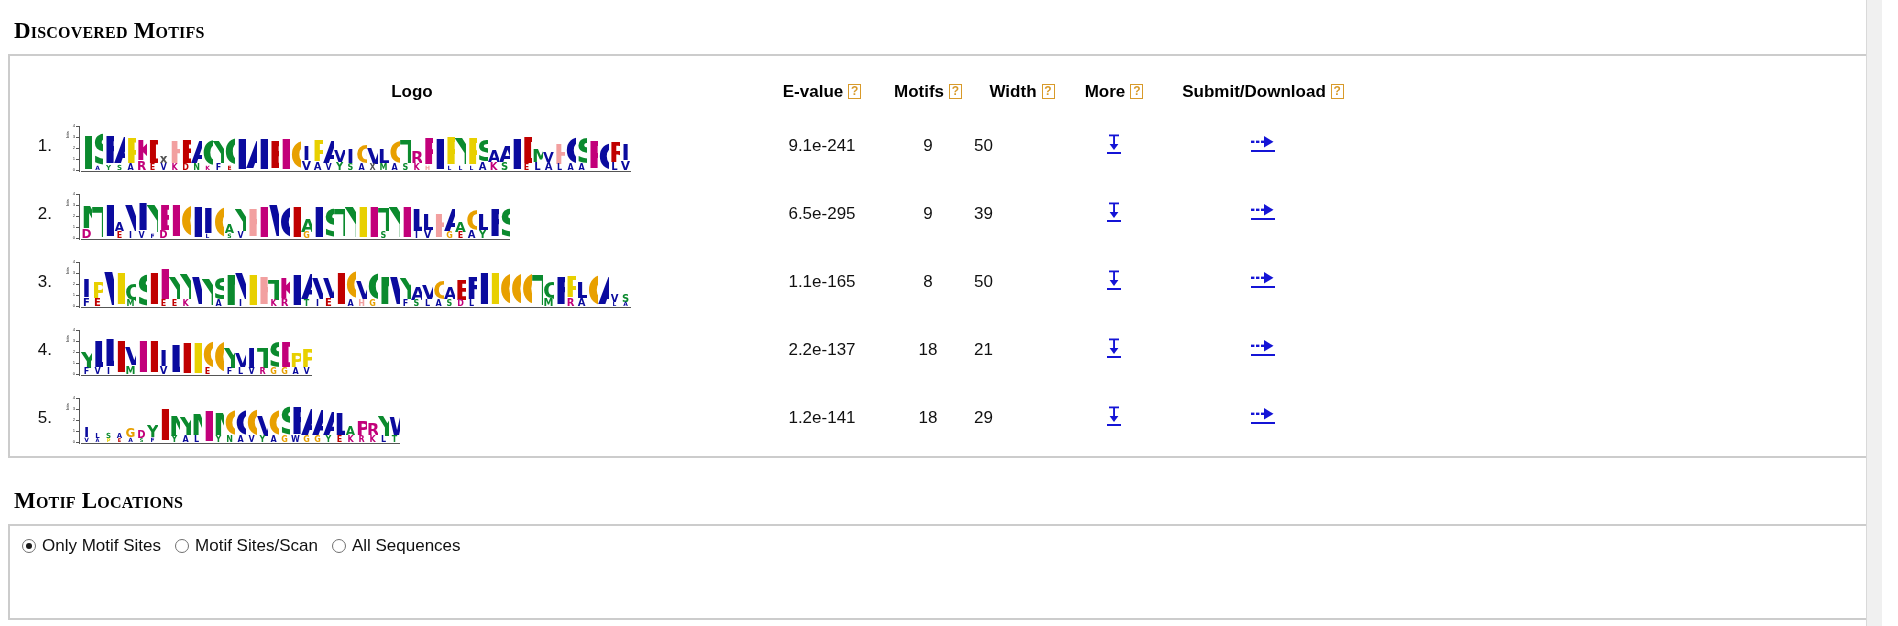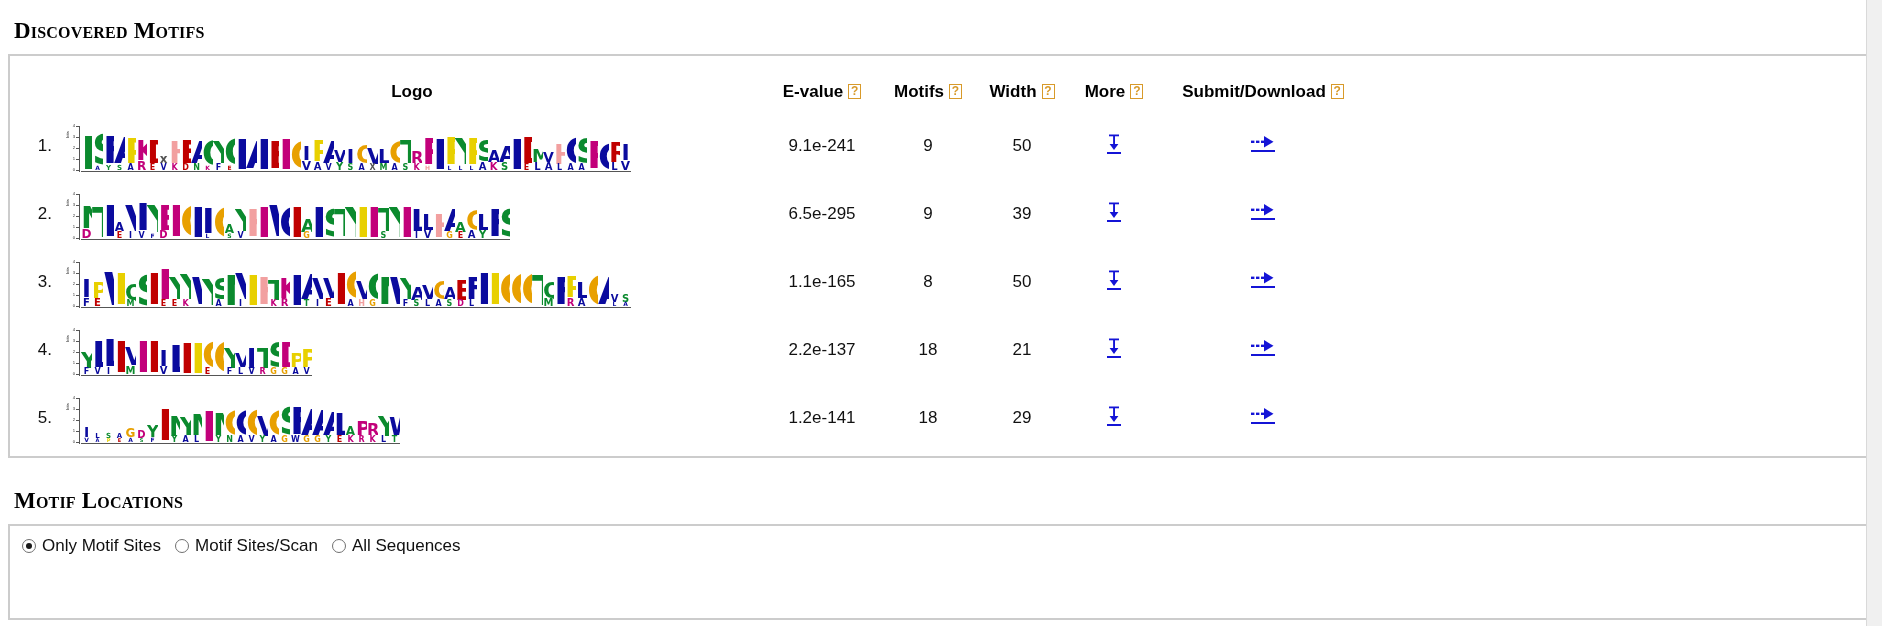--- a/index.html
+++ b/index.html
@@ -77,21 +77,21 @@
   col.c-ev    { width: 120px; }
   col.c-sites { width: 92px; }
   col.c-width { width: 96px; }
   col.c-more  { width: 88px; }
   col.c-sub   { width: 210px; }
   col.c-rest  { width: auto; }
 
   .cell-num   { text-align: right; padding-right: 10px !important; font-size: 17px; }
   .cell-ev    { text-align: center; }
   .cell-sites { text-align: center; }
-  .cell-width { text-align: center; }
+  .cell-width { }
   .cell-more, .cell-sub { text-align: center; }
 
   th.h-logo { text-align: center; }
   th.h-ev, th.h-sites, th.h-width, th.h-more { text-align: center; }
   th.h-sub { text-align: center; }
 
   
   .help {
     display: inline-block;
     width: 13px; height: 15px;

